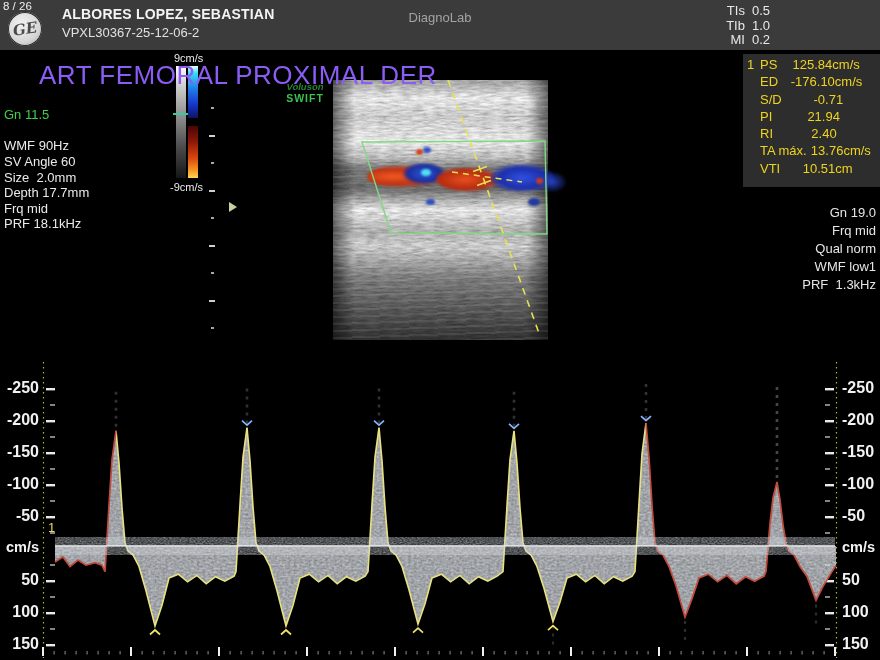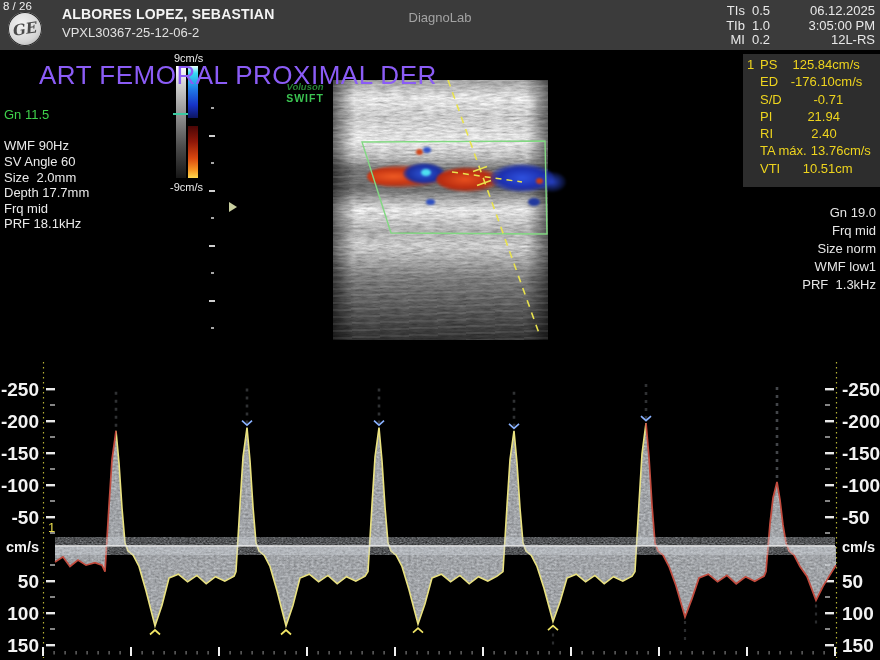--- a/index.html
+++ b/index.html
@@ -74,21 +74,21 @@
   .mrow{display:flex;align-items:baseline;height:17.3px;font-size:13px;color:#eed41e;}
   .mi{width:13px;flex:none;}
   .ml{flex:none;}
   .mv{flex:1;text-align:center;}
 
   
   #right-params{right:4px;top:204px;text-align:right;font-size:13px;line-height:18px;white-space:pre;color:#e6e6e6;}
 
   
   #spectrum-svg{left:0;top:360px;}
-  .tick{position:absolute;font-size:19px;font-weight:bold;color:#f2f2f2;text-shadow:0 1px 2px #000;}
+  .tick{position:absolute;font-size:16px;font-weight:bold;color:#f2f2f2;text-shadow:0 1px 2px #000;}
   .tick.left{left:0;width:39px;text-align:right;}
   .tick.right{left:842px;width:40px;text-align:left;}
   .tick.unit{font-size:14.5px;}
   #cycle-marker{left:48px;top:520px;font-size:13px;color:#e9dc4e;z-index:10;}
 </style>
 </head>
 <body>
 
 <div id="header" class="abs">
   <div id="frame-counter" class="abs">8 / 26</div>
@@ -105,25 +105,20 @@
       </div>
       <div class="srow">
         <span>TIb</span>
         <span>1.0</span>
       </div>
       <div class="srow">
         <span>MI</span>
         <span>0.2</span>
       </div>
     </div>
-  <div id="datetime" class="abs">
-    <div>06.12.2025</div>
-    <div>3:05:00 PM</div>
-    <div>12L-RS</div>
-  </div>
 </div>
 
 <div id="left-params" class="abs">
   <div id="left-gain">Gn 11.5</div>
 <div class="lp">WMF 90Hz</div><div class="lp">SV Angle 60</div><div class="lp">Size  2.0mm</div><div class="lp">Depth 17.7mm</div><div class="lp">Frq mid</div><div class="lp">PRF 18.1kHz</div></div>
 
 <div id="annotation" class="abs">ART FEMORAL PROXIMAL DER</div>
 
 <div id="graybar" class="abs"></div>
 <div id="graybar-marker" class="abs"></div>
@@ -220,21 +215,21 @@
       <span class="ml">TA máx.</span>
       <span class="mv">13.76cm/s</span>
     </div>
     <div class="mrow">
       <span class="mi"></span>
       <span class="ml">VTI</span>
       <span class="mv">10.51cm</span>
     </div>
   </div>
 
-<div id="right-params" class="abs"><div>Gn 19.0</div><div>Frq mid</div><div>Size norm</div><div>WMF low1</div><div>PRF  1.3kHz</div></div>
+<div id="right-params" class="abs"><div>Gn 19.0</div><div>Frq mid</div><div>Qual norm</div><div>WMF low1</div><div>PRF  1.3kHz</div></div>
 
 <svg id="spectrum-svg" class="abs" width="880" height="300" viewBox="0 0 880 300">
   <defs>
     <filter id="grain" x="-5%" y="-5%" width="110%" height="110%">
       <feTurbulence type="fractalNoise" baseFrequency="0.35 0.5" numOctaves="2" seed="3" result="n"></feTurbulence>
       <feColorMatrix in="n" type="luminanceToAlpha" result="a"></feColorMatrix>
       <feComposite in="SourceGraphic" in2="a" operator="in"></feComposite>
     </filter>
     <filter id="soft">
         <feGaussianBlur stdDeviation="0.7"></feGaussianBlur>

